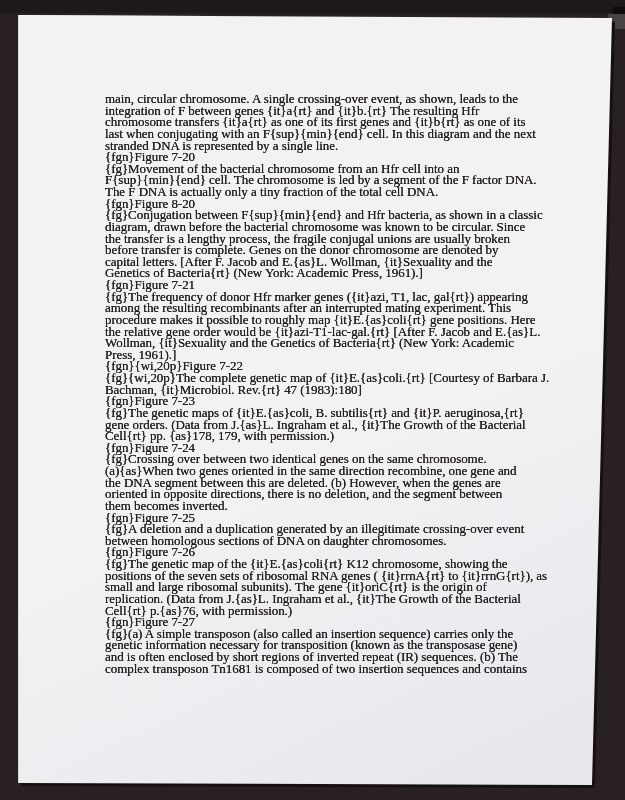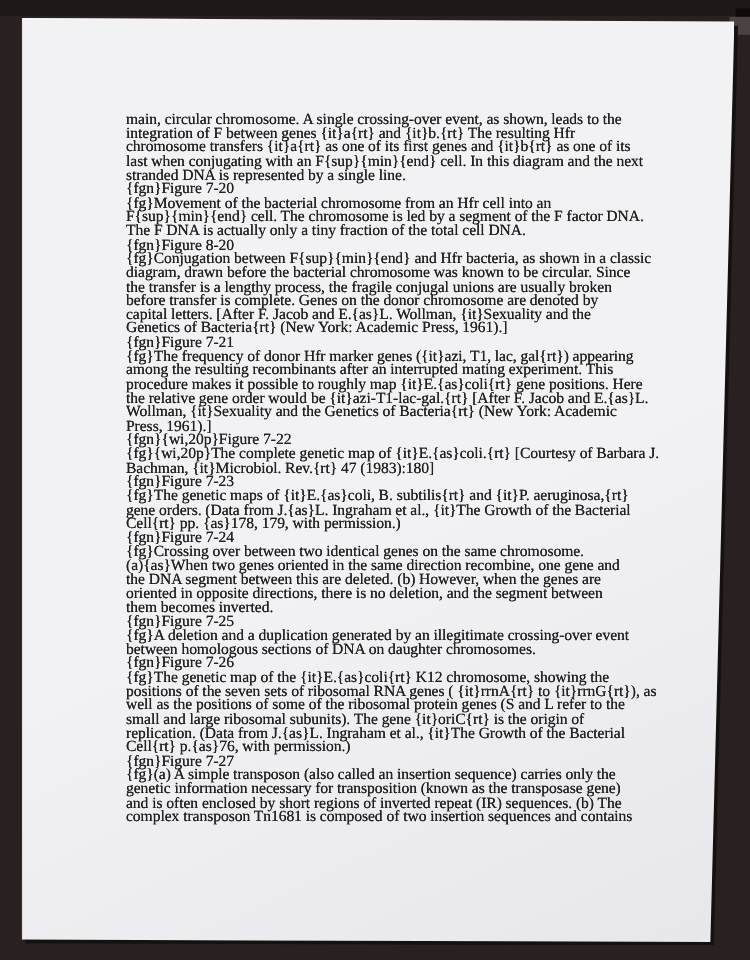--- a/index.html
+++ b/index.html
@@ -103,21 +103,20 @@
       <div class="line">(a){as}When two genes oriented in the same direction recombine, one gene and</div>
       <div class="line">the DNA segment between this are deleted. (b) However, when the genes are</div>
       <div class="line">oriented in opposite directions, there is no deletion, and the segment between</div>
       <div class="line">them becomes inverted.</div>
       <div class="line">{fgn}Figure 7-25</div>
       <div class="line">{fg}A deletion and a duplication generated by an illegitimate crossing-over event</div>
       <div class="line">between homologous sections of DNA on daughter chromosomes.</div>
       <div class="line">{fgn}Figure 7-26</div>
       <div class="line">{fg}The genetic map of the {it}E.{as}coli{rt} K12 chromosome, showing the</div>
       <div class="line">positions of the seven sets of ribosomal RNA genes ( {it}rrnA{rt} to {it}rrnG{rt}), as</div>
-      <div class="line">well as the positions of some of the ribosomal protein genes (S and L refer to the</div>
       <div class="line">small and large ribosomal subunits). The gene {it}oriC{rt} is the origin of</div>
       <div class="line">replication. (Data from J.{as}L. Ingraham et al., {it}The Growth of the Bacterial</div>
       <div class="line">Cell{rt} p.{as}76, with permission.)</div>
       <div class="line">{fgn}Figure 7-27</div>
       <div class="line">{fg}(a) A simple transposon (also called an insertion sequence) carries only the</div>
       <div class="line">genetic information necessary for transposition (known as the transposase gene)</div>
       <div class="line">and is often enclosed by short regions of inverted repeat (IR) sequences. (b) The</div>
       <div class="line">complex transposon Tn1681 is composed of two insertion sequences and contains</div>
     </div>
 </div>

